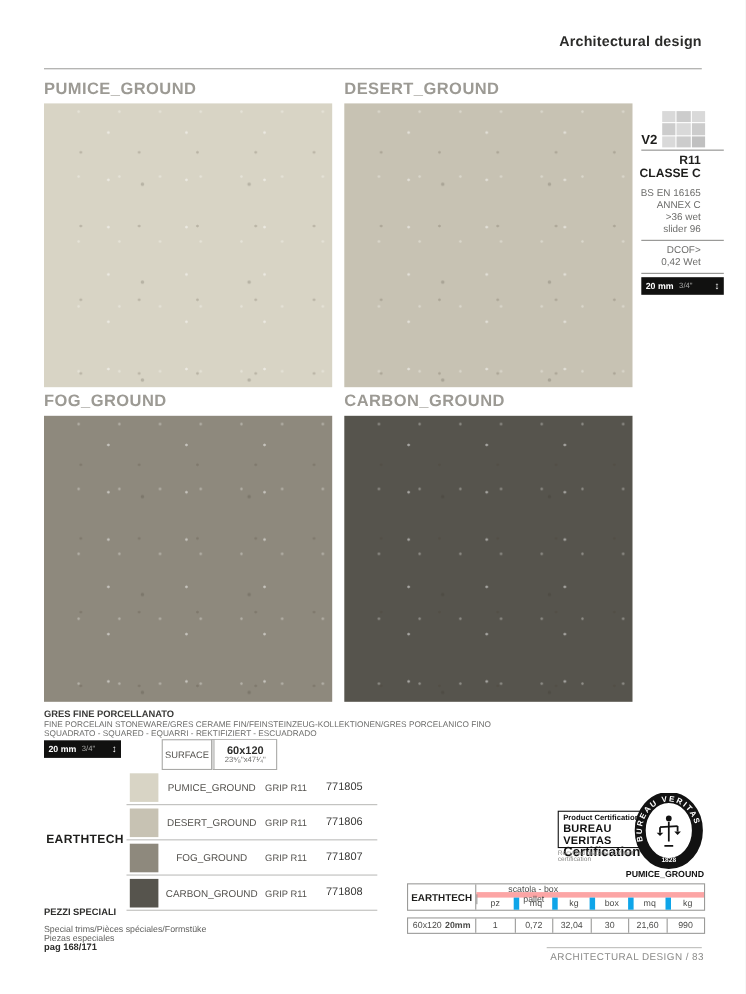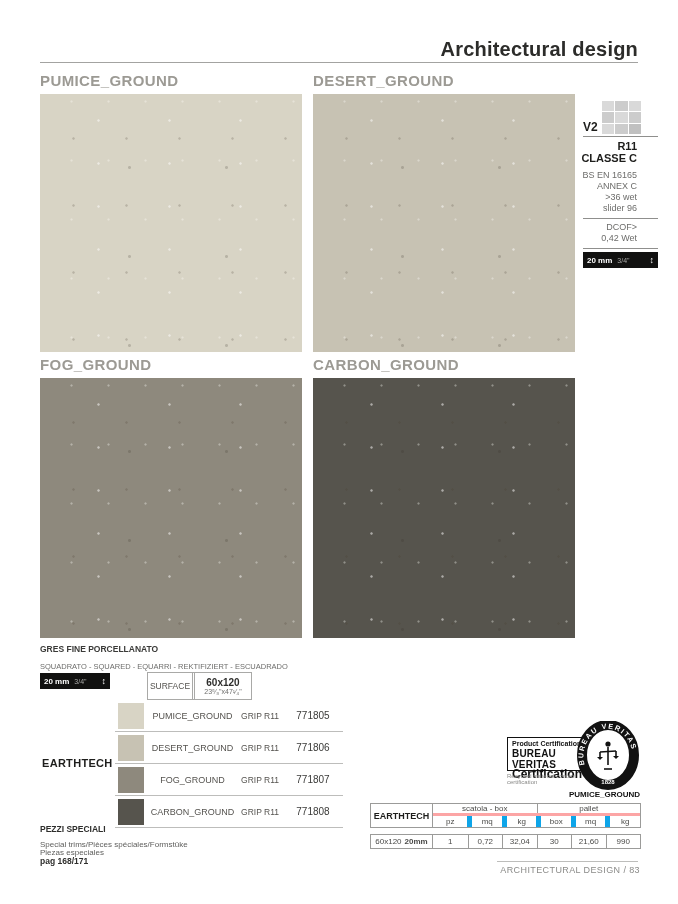--- a/index.html
+++ b/index.html
@@ -5,21 +5,21 @@
   * { margin:0; padding:0; box-sizing:border-box; }
   html,body { background:#e8e8e8; }
   body { font-family:"Liberation Sans", sans-serif; }
   #page {
     position:relative; width:678px; height:904px; background:#ffffff;
     margin:0 auto; overflow:hidden;
   }
   .abs { position:absolute; }
 
   
-  #header-title { top:38px; right:40px; font-size:20px; font-weight:bold; color:#2c2c2a; letter-spacing:0.2px; }
+  #header-title { top:30px; right:40px; font-size:13px; font-weight:bold; color:#2c2c2a; letter-spacing:0.2px; }
   #header-rule { top:62px; left:40px; width:598px; height:1px; background:#a3a3a1; }
 
   
   .tile-label { font-size:15px; font-weight:bold; color:#9c9a94; letter-spacing:0.4px; }
   .tile { overflow:hidden; }
   .tile::after {
     content:""; position:absolute; inset:0;
     background-image:
       radial-gradient(circle, rgba(70,60,45,0.22) 0 0.8px, transparent 1.6px),
       radial-gradient(circle, rgba(255,255,255,0.50) 0 0.8px, transparent 1.6px),
@@ -85,21 +85,21 @@
   #bv-note { left:507px; top:773px; width:95px; font-size:6px; color:#8a8a88; }
   #bv-logo { left:575px; top:721px; }
   #bv-caption { left:500px; top:790px; width:140px; text-align:right; font-size:8px; font-weight:bold; color:#111; }
 
   
   #packing { left:370px; top:803px; width:271px; font-size:8px; color:#4b4b49; }
   .pk-header { display:flex; border:1px solid #9b9b99; height:25px; }
   .pk-series { width:62px; display:flex; align-items:center; justify-content:center;
     font-size:9px; font-weight:bold; color:#1e1e1c; border-right:1px solid #9b9b99; }
   .pk-groups { flex:1; display:flex; flex-direction:column; }
-  .pk-group-row { display:flex; height:12px; border-bottom:3px solid #fca5a5; }
+  .pk-group-row { display:flex; height:12px; border-bottom:5px solid #fca5a5;flex-direction:column; }
   .pk-group { width:50%; display:flex; align-items:center; justify-content:center; }
   .pk-group + .pk-group { border-left:1px solid #9b9b99; }
   .pk-sub-row { display:flex; flex:1; }
   .pk-sub { width:16.666%; display:flex; align-items:center; justify-content:center; }
   .pk-sub + .pk-sub { border-left:5px solid #0ea5e9; }
   .pk-data { display:flex; border:1px solid #9b9b99; height:15px; margin-top:6px; align-items:stretch; }
   .pk-dlabel { width:62px; display:flex; align-items:center; justify-content:center; border-right:1px solid #9b9b99; }
   .pk-dlabel b { margin-left:3px; }
   .pk-val { width:34.5px; display:flex; align-items:center; justify-content:center; }
   .pk-val + .pk-val { border-left:1px solid #9b9b99; }
@@ -155,20 +155,21 @@
   <div class="abs side-right spec-gray" style="top:233px;">0,42 Wet</div>
   <div class="abs side-line" style="top:248px;"></div>
 
   <div class="abs mm-badge" style="left:583px; top:252px; width:75px;">
     <span class="mm">20 mm</span>
     <span class="inch">3/4"</span>
     <span class="arrow">↕</span>
   </div>
 
   <div class="abs" id="gres-title">GRES FINE PORCELLANATO</div>
+  <div class="abs" id="gres-sub1">FINE PORCELAIN STONEWARE/GRES CERAME FIN/FEINSTEINZEUG-KOLLEKTIONEN/GRES PORCELANICO FINO</div>
   <div class="abs" id="gres-sub2">SQUADRATO - SQUARED - EQUARRI - REKTIFIZIERT - ESCUADRADO</div>
 
   <div class="abs mm-badge" style="left:40px; top:673px; width:70px;">
     <span class="mm">20 mm</span>
     <span class="inch">3/4"</span>
     <span class="arrow">↕</span>
   </div>
 
   <div class="abs" id="earthtech-label">EARTHTECH</div>
 

